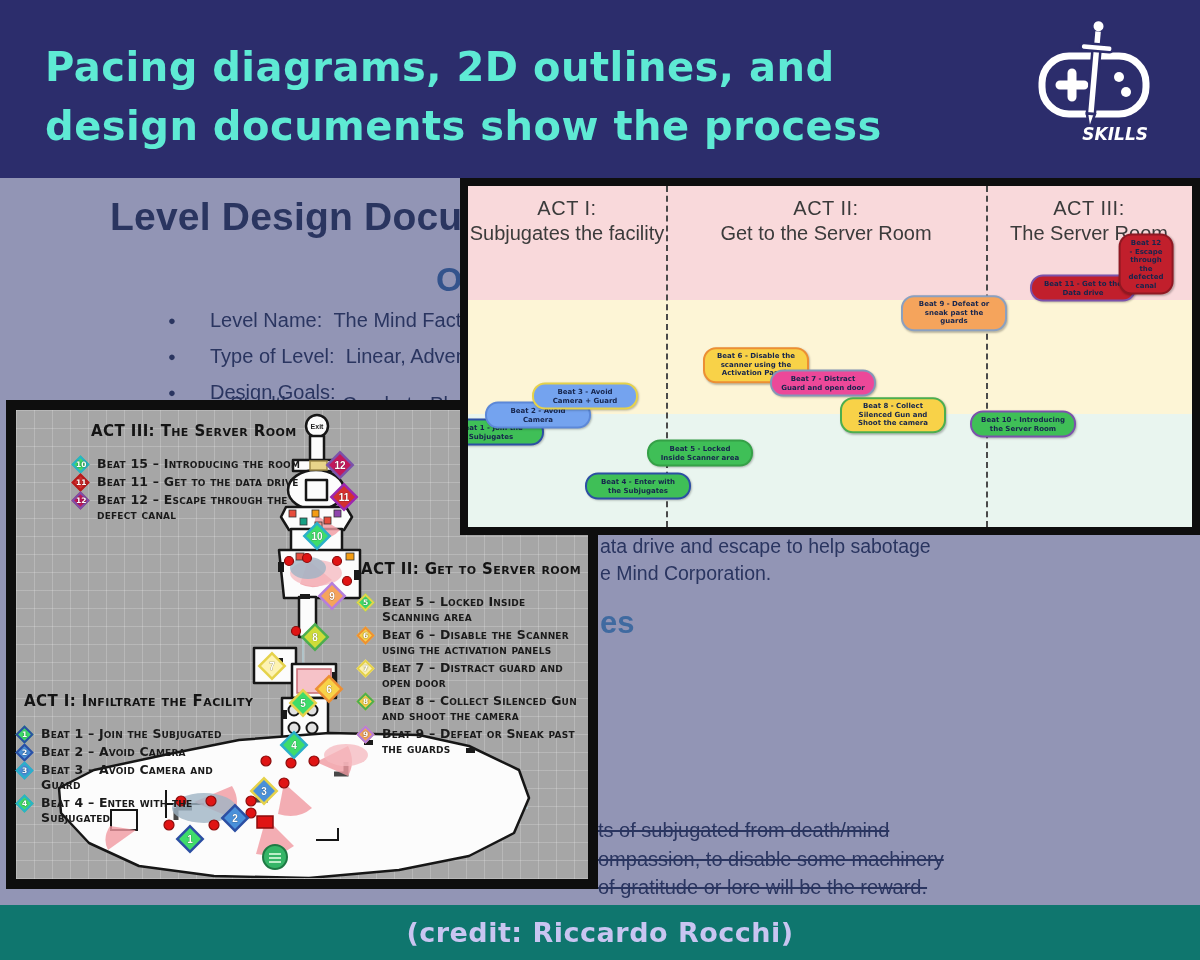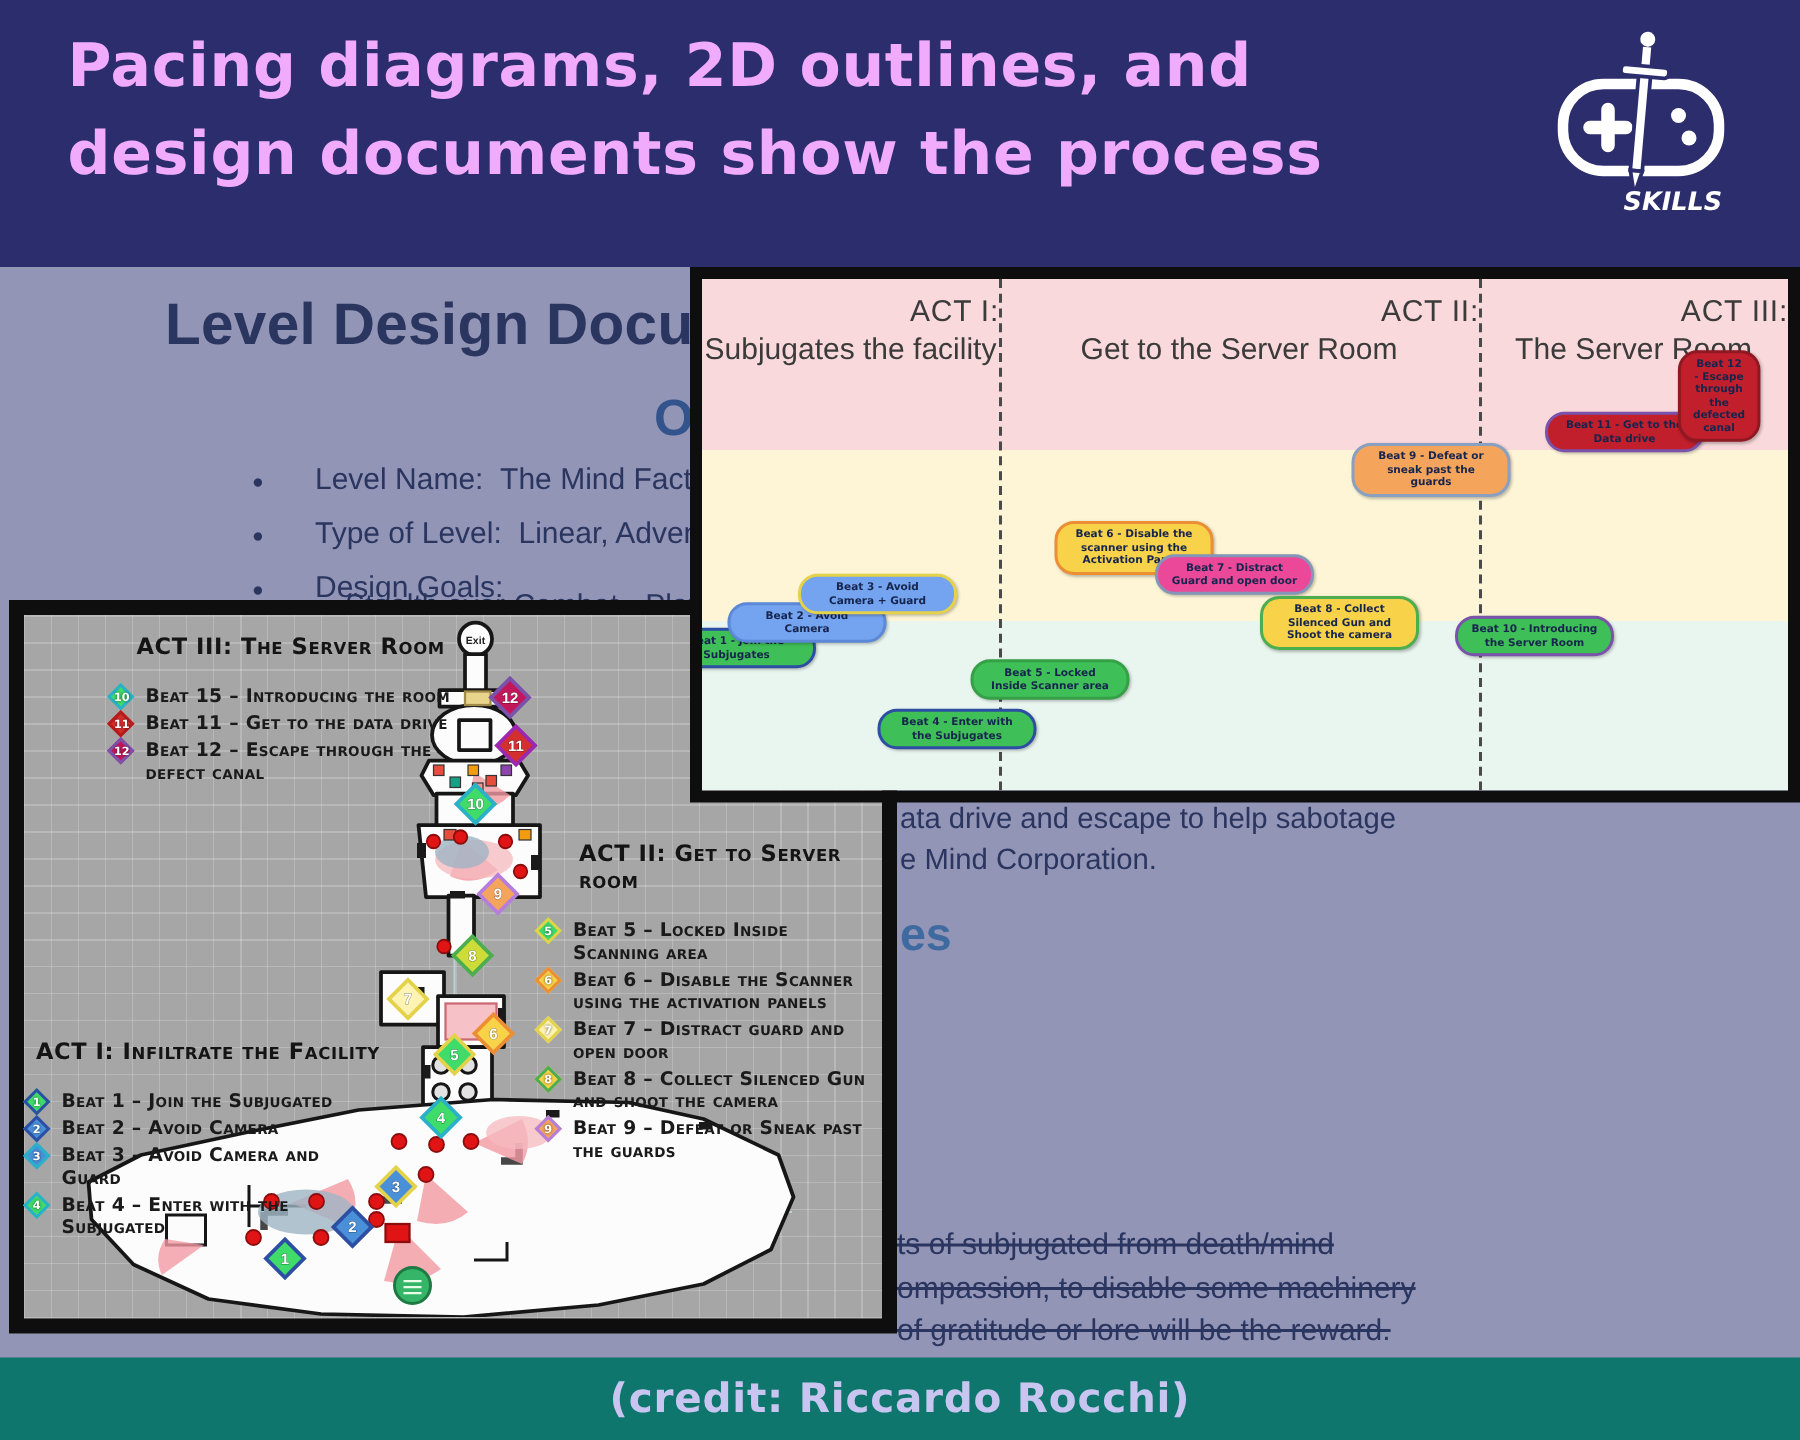--- a/index.html
+++ b/index.html
@@ -1,20 +1,20 @@
 <!DOCTYPE html>
 <html><head>
 <meta charset="utf-8">
 <style>
   html,body{margin:0;padding:0;background:#1b1b2f;}
   .slide{position:relative;width:1200px;height:960px;overflow:hidden;background:#9295b5;
          font-family:"Liberation Sans",sans-serif;}
   
   .hdr{position:absolute;left:0;top:0;width:1200px;height:178px;background:#2c2d6c;z-index:40;}
-  .hdr h1{margin:0;position:absolute;left:45px;top:15px;color:#f0abfc;
+  .hdr h1{margin:0;position:absolute;left:45px;top:38px;color:#5eead4;
           font:700 40px/59px "DejaVu Sans",sans-serif;letter-spacing:.5px;}
   .logo{position:absolute;right:30px;top:18px;width:150px;height:140px;}
   
   .ftr{position:absolute;left:0;top:905px;width:1200px;height:55px;background:#0f766e;z-index:40;
        text-align:center;}
   .ftr div{font:700 27px/55px "DejaVu Sans",sans-serif;color:#c9c5f1;letter-spacing:.5px;}
   
   .doc{position:absolute;left:0;top:178px;width:1200px;height:727px;background:#9295b5;z-index:1;
        color:#2a3560;}
   .doc-title{position:absolute;left:110px;top:16px;font:600 39px/46px "Liberation Sans",sans-serif;
@@ -52,21 +52,21 @@
           text-align:center;text-shadow:0 0 2px rgba(0,0,0,.65);}
   .mtext{font:700 12.5px/15px "DejaVu Sans",sans-serif;font-variant:small-caps;color:#1a1a1a;
          letter-spacing:.2px;}
   
   .pace{position:absolute;left:460px;top:178px;width:740px;height:357px;box-sizing:border-box;
         border:8px solid #0e0e0e;z-index:30;overflow:hidden;}
   .band{position:absolute;left:0;width:724px;height:114px;}
   .divider{position:absolute;top:0;height:341px;border-left:2px dashed #4a4a4a;}
   .acthead{position:absolute;top:10px;text-align:center;color:#3b3b3b;
            font:400 20px/25px "Liberation Sans",sans-serif;}
-  .acthead .a1{letter-spacing:.5px;text-align:right;}
+  .acthead .a1{letter-spacing:.5px;}
   .pill{position:absolute;transform:translate(-50%,-50%);max-width:106px;padding:3px 8px;
         box-sizing:border-box;border:2px solid;border-radius:13px;text-align:center;
         font:700 7px/8.5px "DejaVu Sans",sans-serif;color:#16254d;
         box-shadow:1px 1px 2px rgba(0,0,0,.25);}
 </style>
 </head>
 <body>
 
 <div class="slide">
 
@@ -255,21 +255,21 @@
           </div>
           <div class="mitem">
             <span class="mdia" style="background: rgb(194, 24, 91); border-color: rgb(123, 82, 171);">
               <i>12</i>
             </span>
             <span class="mtext">Beat 12 – Escape through the defect canal</span>
           </div>
         </div>
     </div>
     <div class="mblock" style="left:341px;top:150px;width:228px;">
-      <div class="mhead" style="margin-left:29px;">ACT II: Get to Server room</div>
+      <div class="mhead" style="margin-left:4px;">ACT II: Get to Server room</div>
       <div class="mlist">
           <div class="mitem">
             <span class="mdia" style="background: rgb(63, 220, 106); border-color: rgb(229, 210, 75);">
               <i>5</i>
             </span>
             <span class="mtext">Beat 5 – Locked Inside Scanning area</span>
           </div>
           <div class="mitem">
             <span class="mdia" style="background: rgb(248, 210, 72); border-color: rgb(236, 143, 52);">
               <i>6</i>

